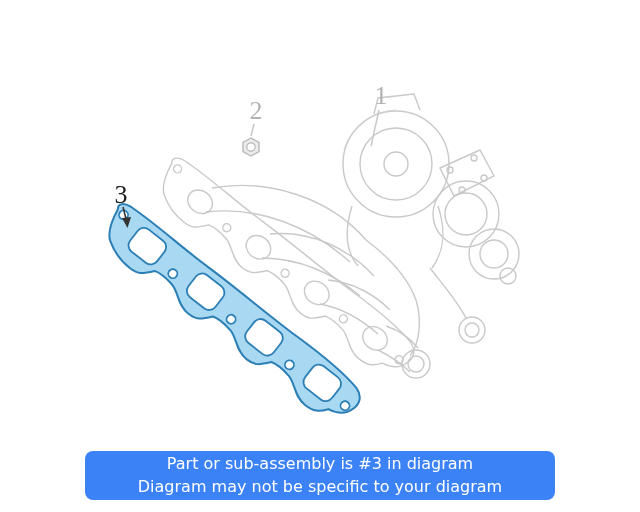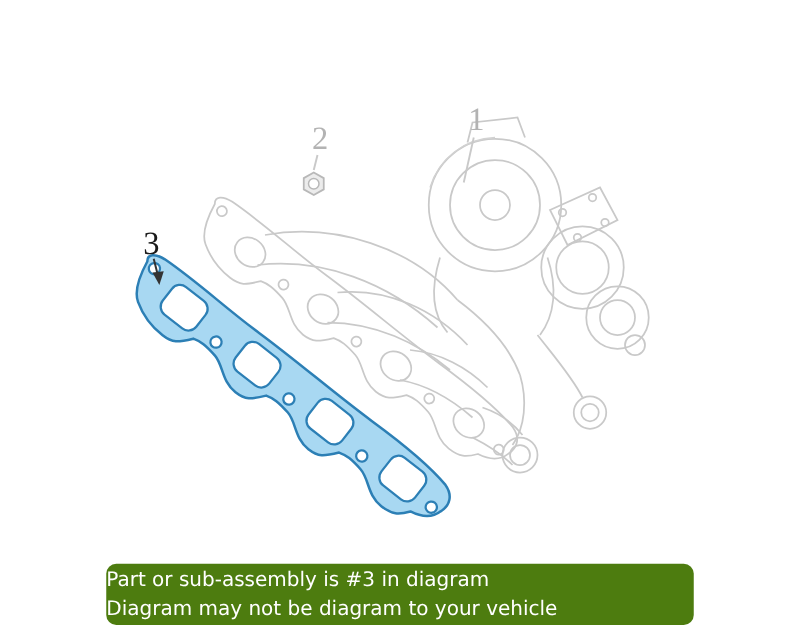--- a/index.html
+++ b/index.html
@@ -7,24 +7,24 @@
     position:relative;
     width:640px;height:512px;
     background:#ffffff;
     overflow:hidden;
     font-family:"DejaVu Sans","Liberation Sans",sans-serif;
   }
   .diagram-svg{position:absolute;left:0;top:0;}
   .note-banner{
     position:absolute;
     left:85px;top:451px;width:470px;height:49px;
-    background:#4d7c0f;
+    background:#3b82f6;
     border-radius:8px;
     color:#ffffff;
-    display:flex;flex-direction:column;align-items:flex-start;justify-content:center;
+    display:flex;flex-direction:column;align-items:center;justify-content:center;
     gap:1px;
     text-align:center;
   }
   .note-banner .line{font-size:16px;line-height:22px;white-space:nowrap;}
   .callout-num{font-family:"Liberation Serif","DejaVu Serif",serif;font-size:26px;}
   .muted{fill:#b3b3b3;}
   .active{fill:#1a1a1a;}
   .gray-art{stroke:#c9c9c9;fill:none;stroke-width:1.4;}
   .gray-art-thin{stroke:#d2d2d2;fill:none;stroke-width:1.1;}
   .gasket-band{fill:#a8d8f2;stroke:#2c7fb5;stroke-width:2;}
@@ -158,16 +158,16 @@
 
     <g>
       <text x="121" y="203" text-anchor="middle" class="callout-num active">3</text>
       <line x1="123" y1="207" x2="126" y2="219" stroke="#333333" stroke-width="1.6"></line>
       <polygon points="122,218 131,217 127.5,228" fill="#333333"></polygon>
     </g>
   </svg>
 
   <div class="note-banner">
     <div class="line">Part or sub-assembly is #3 in diagram</div>
-    <div class="line">Diagram may not be diagram to your vehicle</div>
+    <div class="line">Diagram may not be specific to your diagram</div>
   </div>
 
 </div>
 
 </body></html>

